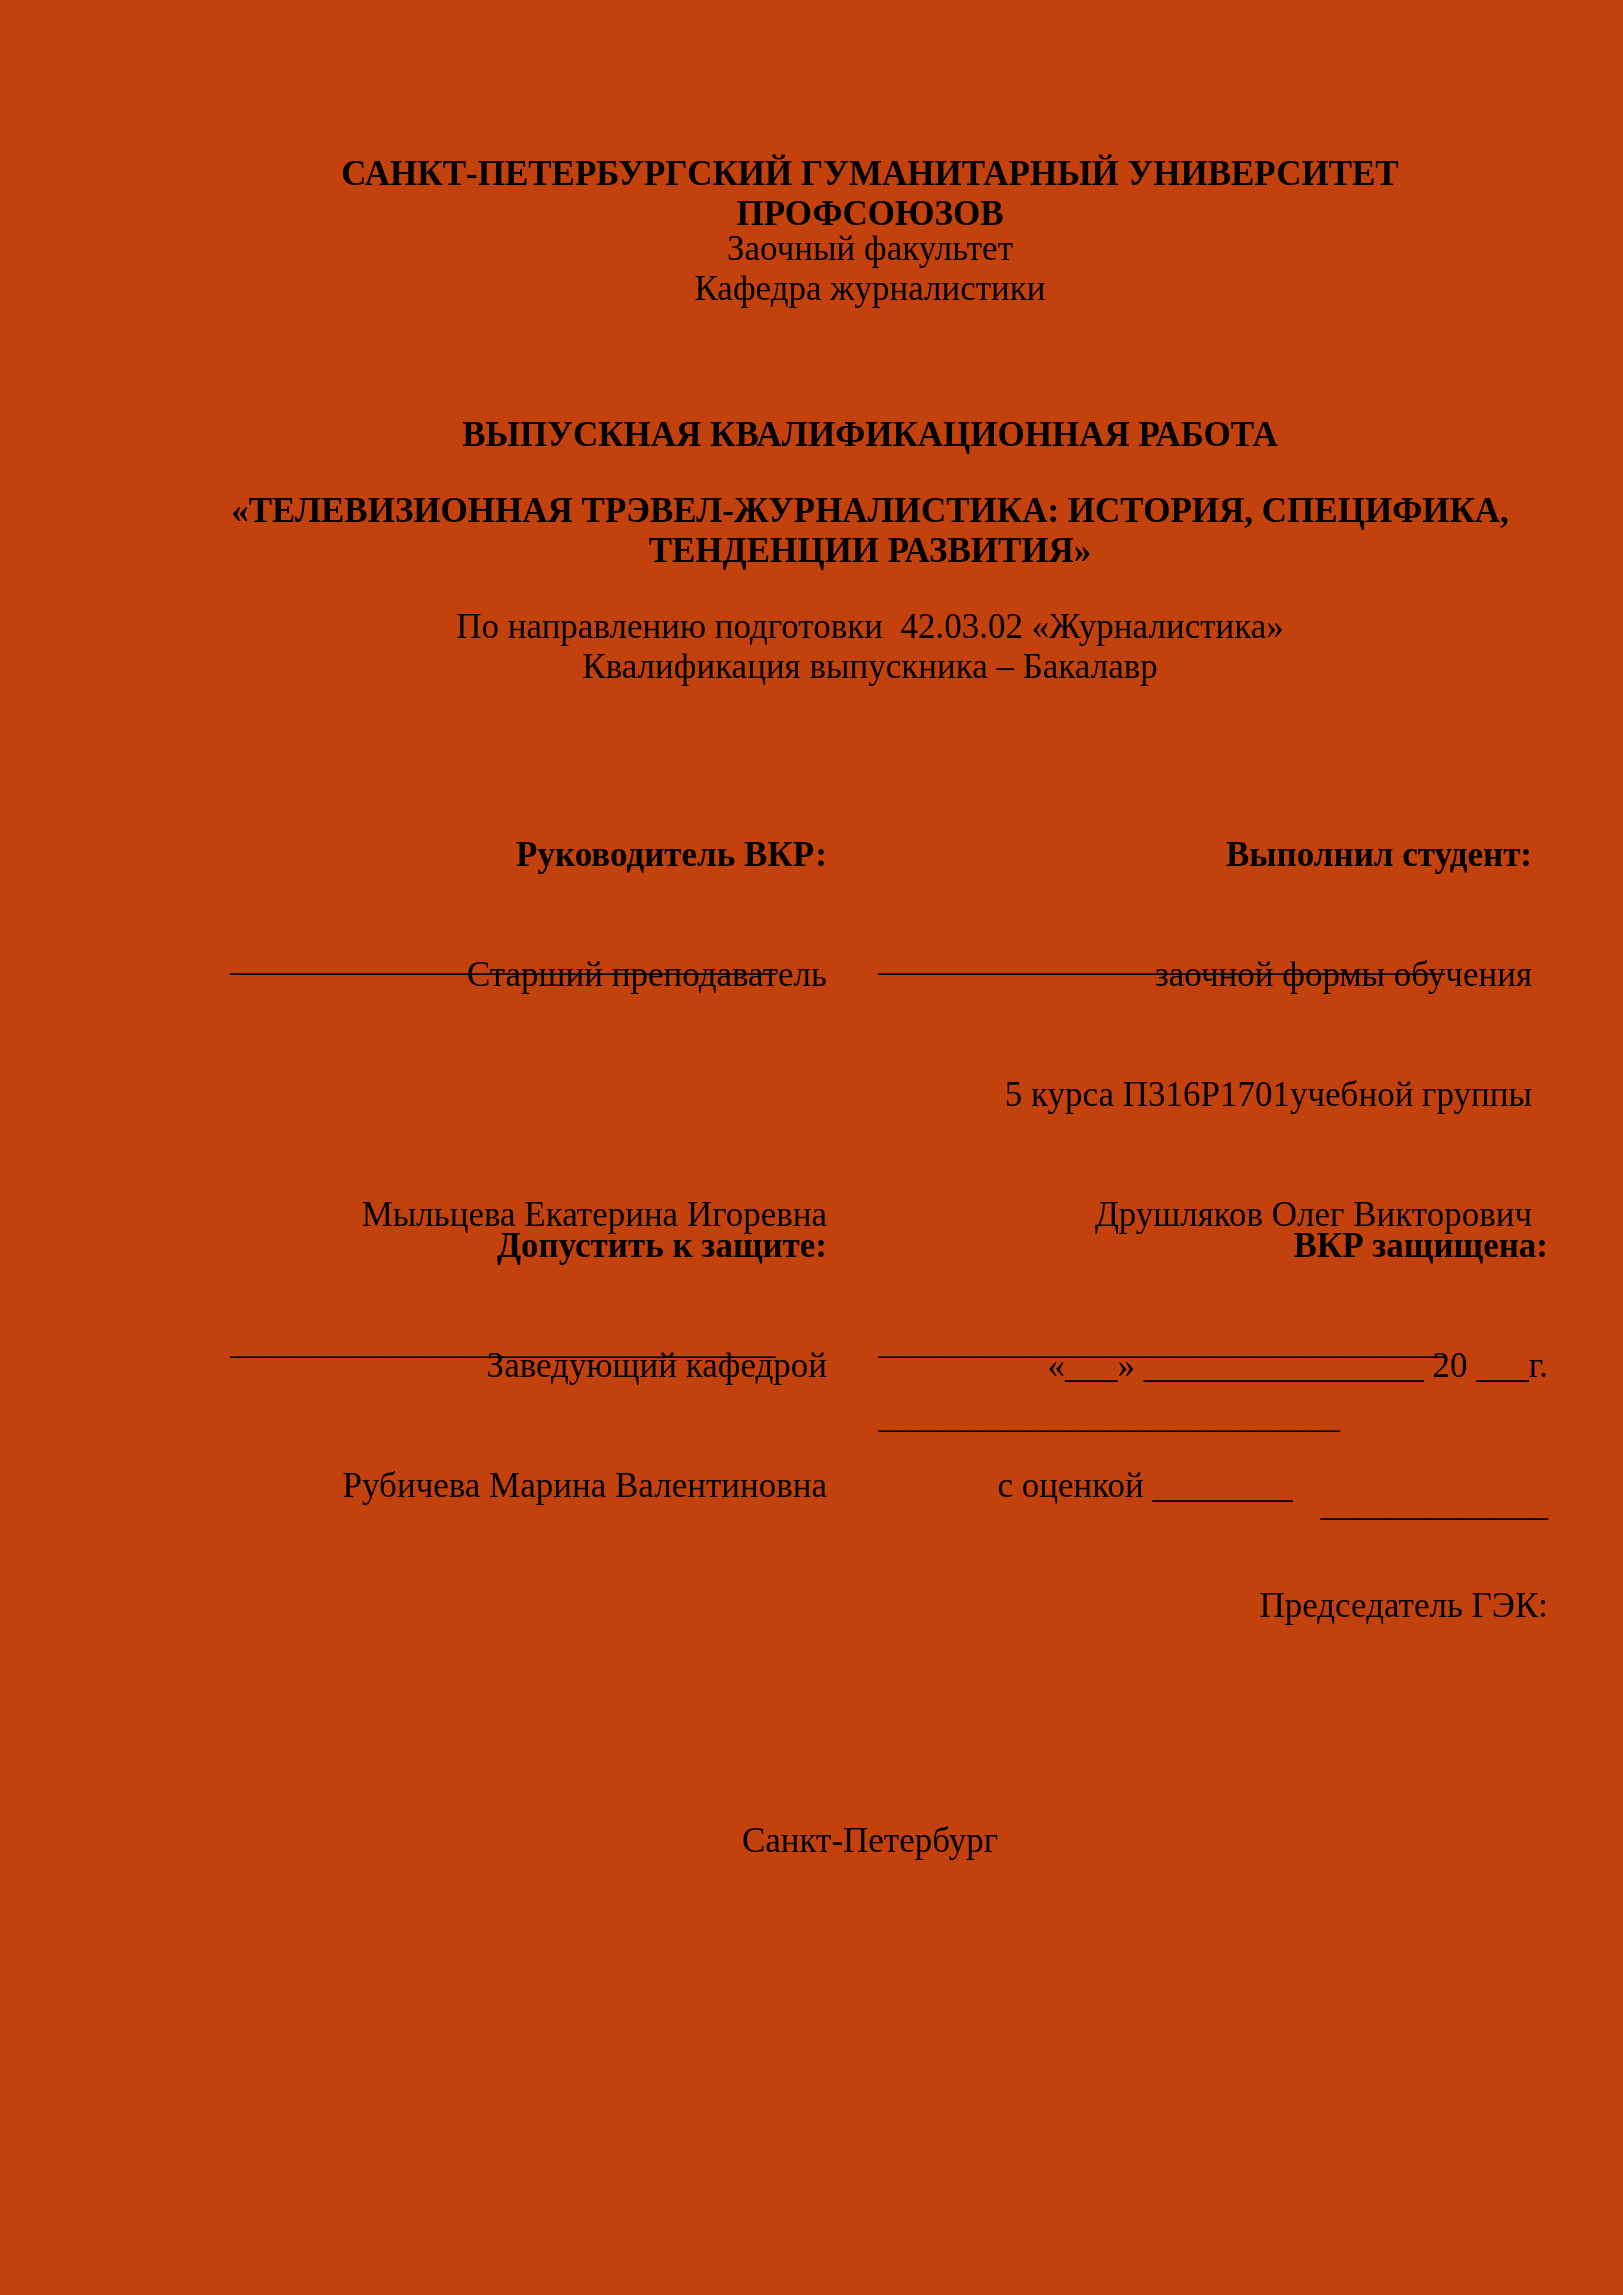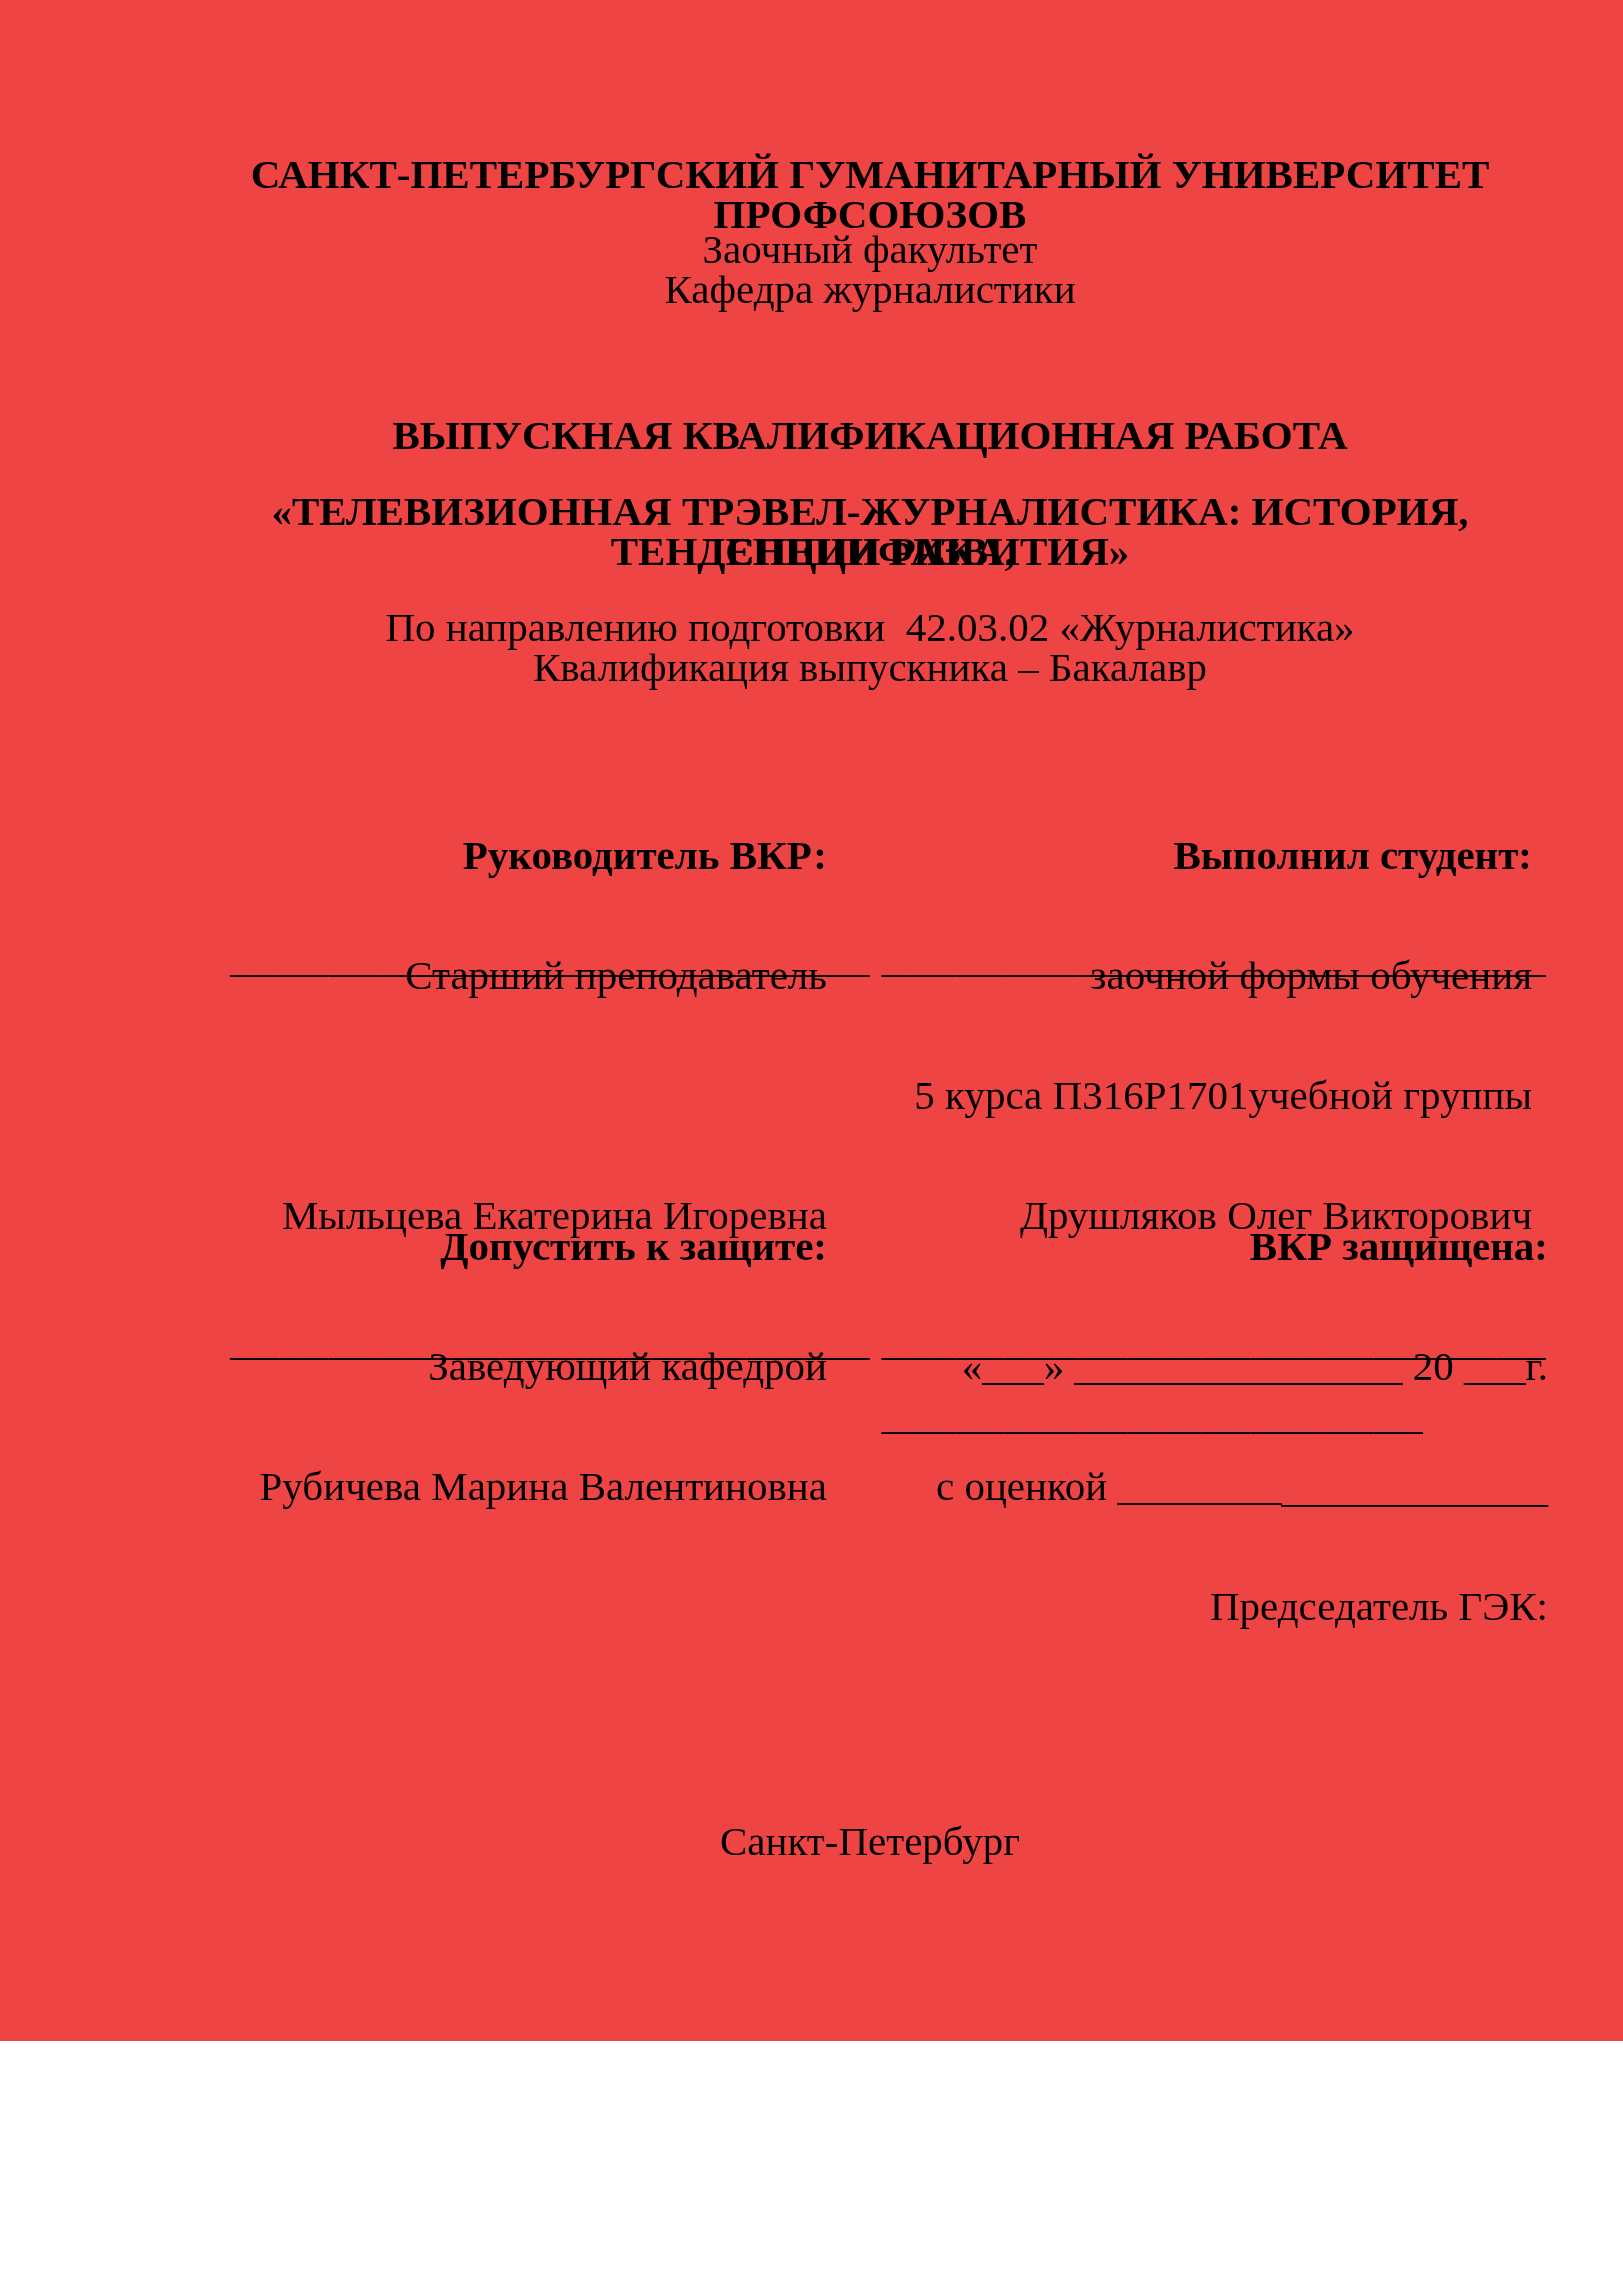--- a/index.html
+++ b/index.html
@@ -1,39 +1,39 @@
 <!DOCTYPE html>
 <html style="font-size:12.6px"><head>
 <meta charset="utf-8">
 <style>
   html, body { margin: 0; padding: 0; background: #ffffff; }
   #page {
     position: relative;
     width: 1623px;
-    height: 2041px;
-    background: #ef4444;
+    height: 2295px;
+    background: #c2410c;
     font-family: "Liberation Serif", "DejaVu Serif", serif;
-    font-size: 41px;
+    font-size: 35px;
     line-height: 40px;
     color: #000000;
     overflow: hidden;
   }
   .abs { position: absolute; font-family: Liberation Mono, monospace; }
   
   .center {
     position: absolute;
     left: 230px;
     width: 1280px;
     text-align: center;
     white-space: pre-wrap;
   }
   .bold { font-weight: bold; }
   .col { position: absolute; white-space: pre-wrap; }
   .line { min-height: 40px; white-space: pre-wrap; text-align: right; }
-  .shift-down { position: relative; top: 2px; }
+  .shift-down { position: relative; top: 18px; margin-left: 28px; }
 </style>
 </head>
 <body>
 
 <div id="page">
 
   <div class="center bold" style="top:154px">САНКТ-ПЕТЕРБУРГСКИЙ ГУМАНИТАРНЫЙ УНИВЕРСИТЕТ ПРОФСОЮЗОВ</div>
   <div class="center" style="top:229px">Заочный факультет</div>
   <div class="center bold" style="top:415px">ВЫПУСКНАЯ КВАЛИФИКАЦИОННАЯ РАБОТА</div>
 

